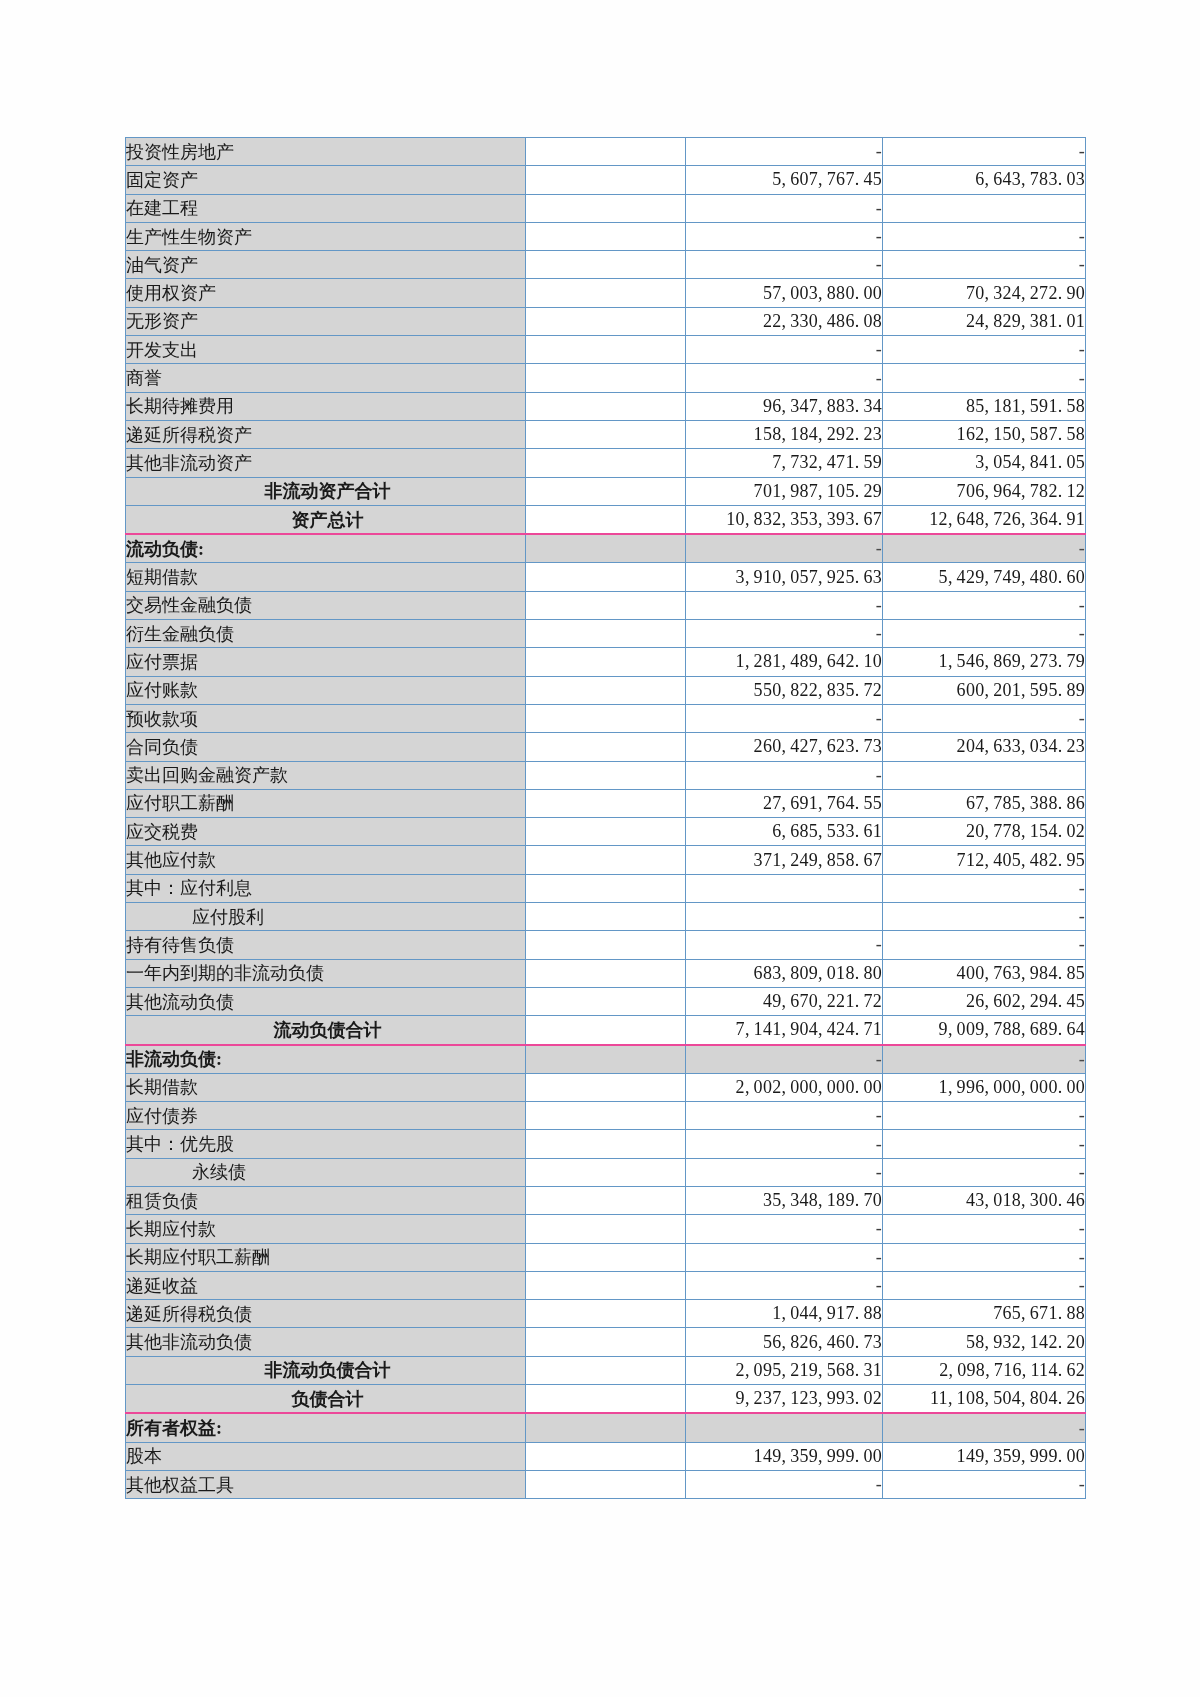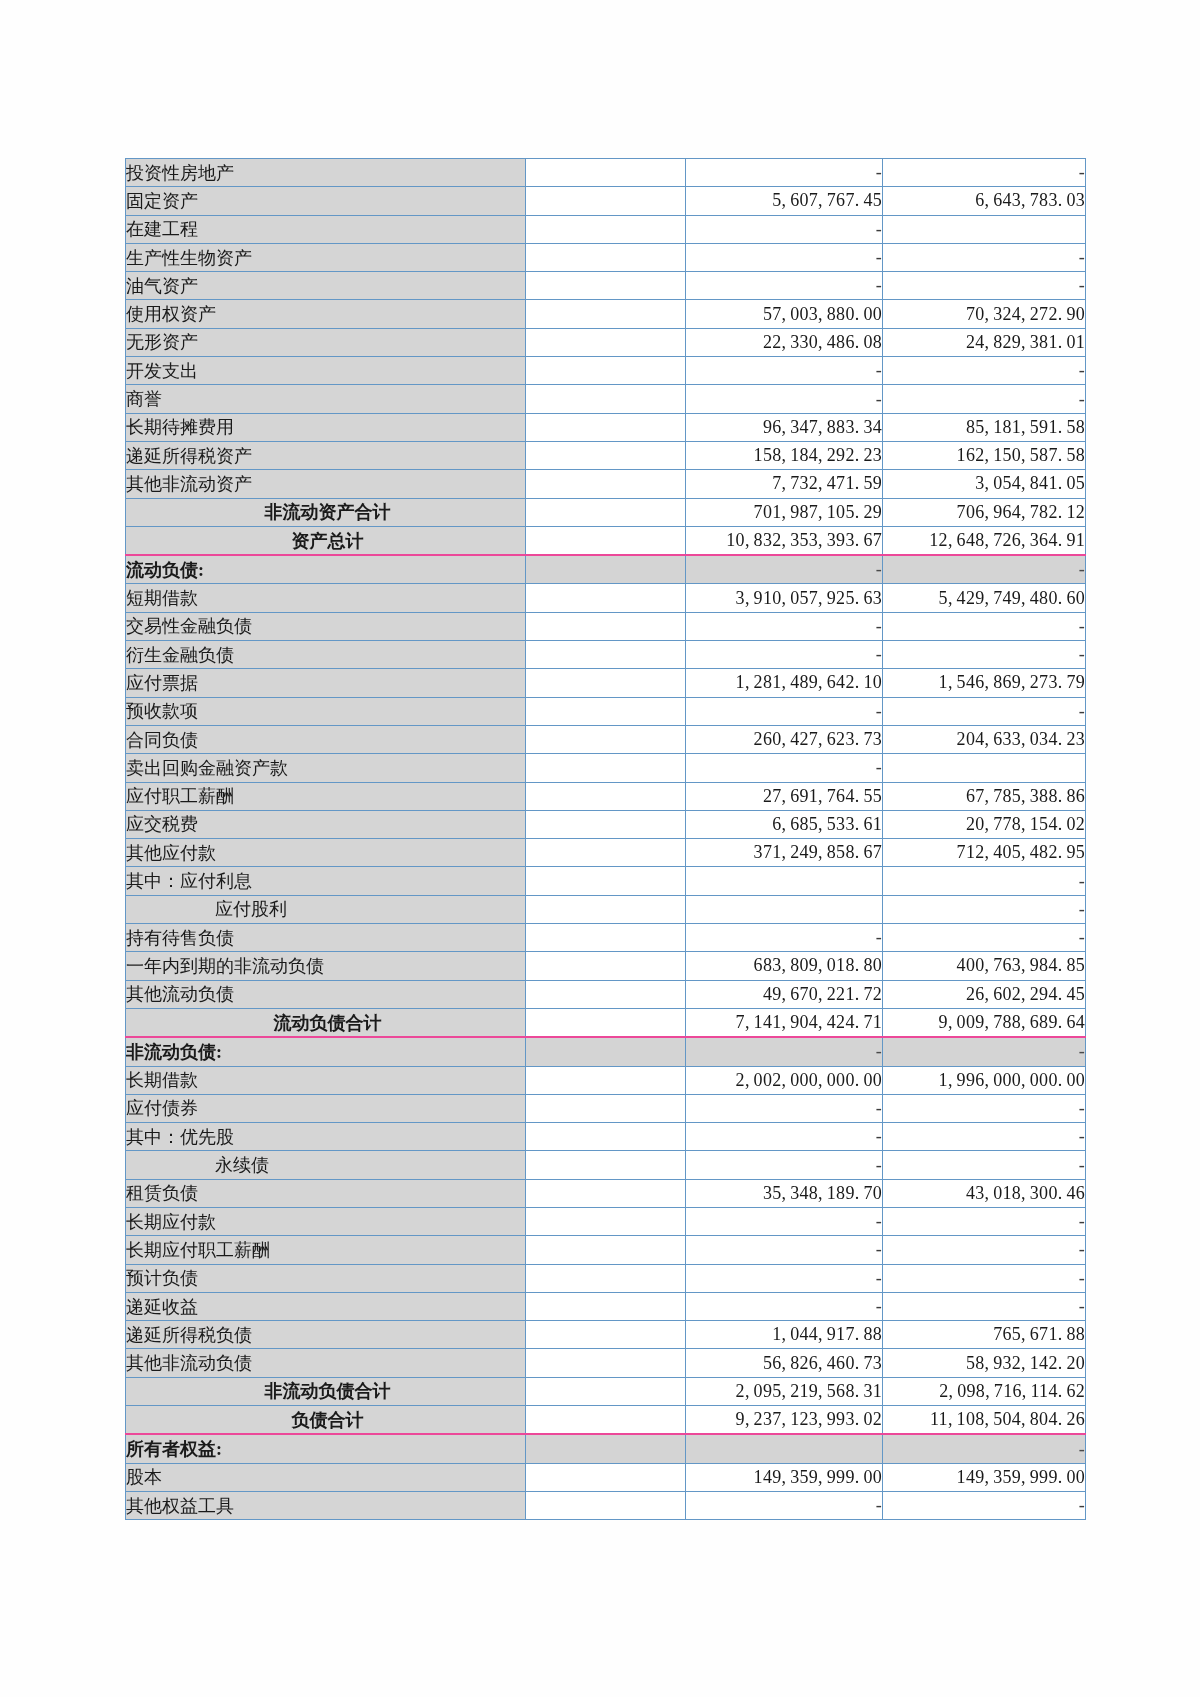--- a/index.html
+++ b/index.html
@@ -11,21 +11,21 @@
     position: relative;
     width: 1200px;
     height: 1697px;
     background: #fefefe;
     overflow: hidden;
     font-family: "Liberation Serif", "DejaVu Serif", serif;
   }
   table.bs {
     position: absolute;
     left: 125px;
-    top: 158px;
+    top: 137px;
     width: 960px;
     border-collapse: collapse;
     table-layout: fixed;
   }
   table.bs td {
     border: 1px solid #6397c6;
     height: 27.3px;
     padding: 0;
     font-size: 18px;
     color: #1a1a1a;
@@ -56,21 +56,21 @@
     background: #d4d4d4;
     border-top: 2px solid #ec4899;
   }
   tr.row-section td.c-label {
     font-weight: bold;
   }
   tr.row-section td.c-val {
     color: #4a4a4a;
   }
   tr.indent td.c-label {
-    padding-left: 89px;
+    padding-left: 66px;
     margin-left: 44px;
   }
   td.c-val.dash {
     color: #3c3c3c;
   }
 </style>
 </head>
 <body>
 
 <div class="page">
@@ -190,20 +190,26 @@
           <td class="c-val dash">-</td>
           <td class="c-val dash">-</td>
         </tr>
         <tr class="row-item">
           <td class="c-label">应付票据</td>
           <td class="c-note"></td>
           <td class="c-val">1, 281, 489, 642. 10</td>
           <td class="c-val">1, 546, 869, 273. 79</td>
         </tr>
         <tr class="row-item">
+          <td class="c-label">应付账款</td>
+          <td class="c-note"></td>
+          <td class="c-val">550, 822, 835. 72</td>
+          <td class="c-val">600, 201, 595. 89</td>
+        </tr>
+        <tr class="row-item">
           <td class="c-label">预收款项</td>
           <td class="c-note"></td>
           <td class="c-val dash">-</td>
           <td class="c-val dash">-</td>
         </tr>
         <tr class="row-item">
           <td class="c-label">合同负债</td>
           <td class="c-note"></td>
           <td class="c-val">260, 427, 623. 73</td>
           <td class="c-val">204, 633, 034. 23</td>
@@ -305,26 +311,20 @@
           <td class="c-val">43, 018, 300. 46</td>
         </tr>
         <tr class="row-item">
           <td class="c-label">长期应付款</td>
           <td class="c-note"></td>
           <td class="c-val dash">-</td>
           <td class="c-val dash">-</td>
         </tr>
         <tr class="row-item">
           <td class="c-label">长期应付职工薪酬</td>
-          <td class="c-note"></td>
-          <td class="c-val dash">-</td>
-          <td class="c-val dash">-</td>
-        </tr>
-        <tr class="row-item">
-          <td class="c-label">预计负债</td>
           <td class="c-note"></td>
           <td class="c-val dash">-</td>
           <td class="c-val dash">-</td>
         </tr>
         <tr class="row-item">
           <td class="c-label">递延收益</td>
           <td class="c-note"></td>
           <td class="c-val dash">-</td>
           <td class="c-val dash">-</td>
         </tr>

